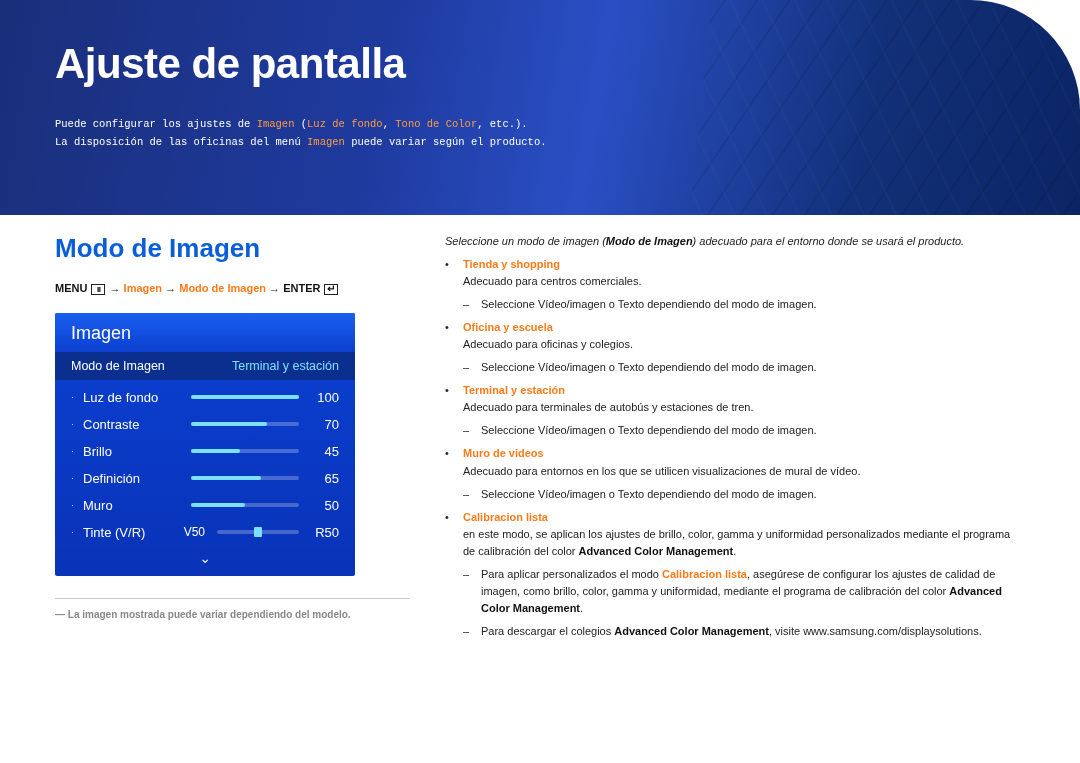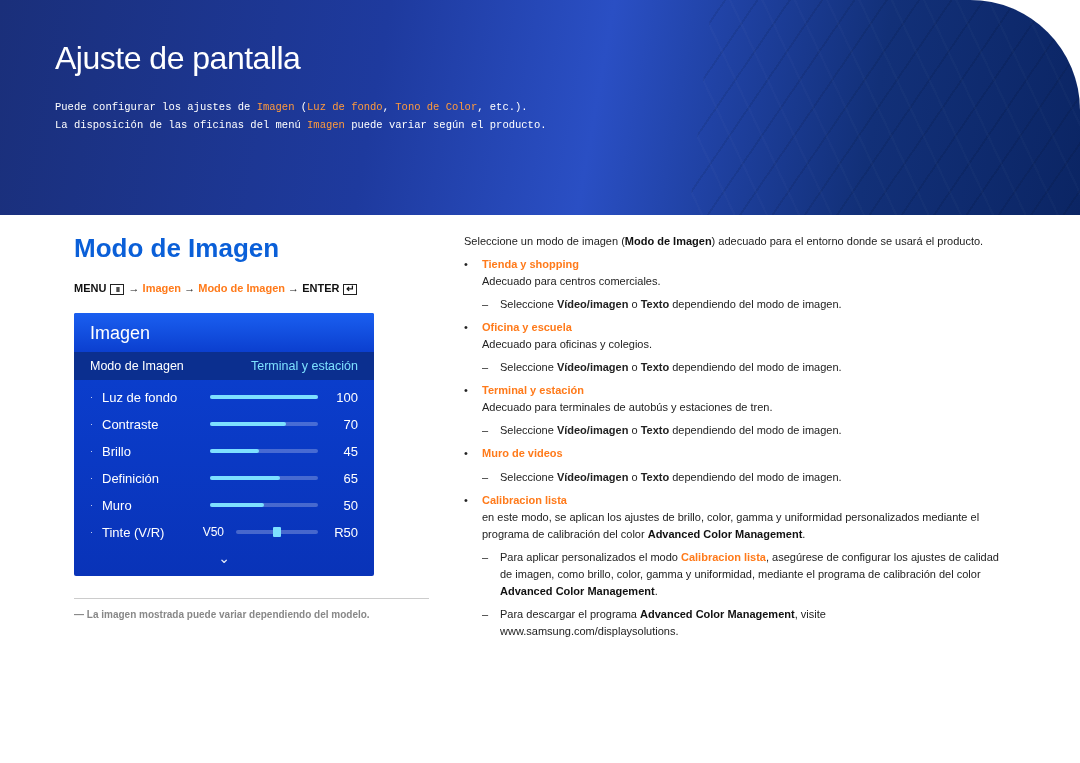--- a/index.html
+++ b/index.html
@@ -27,35 +27,35 @@
     position: absolute;
     right: -40px; top: -30px;
     width: 420px; height: 280px;
     background:
       repeating-linear-gradient(60deg, rgba(255,255,255,0.04) 0 2px, transparent 2px 28px),
       repeating-linear-gradient(-60deg, rgba(0,0,0,0.15) 0 2px, transparent 2px 28px);
     opacity: 0.5;
     transform: skewX(-6deg);
   }
   .hero h1 {
-    font-size: 32px;
-    font-weight: 400;
+    font-size: 42px;
+    font-weight: 700;
     letter-spacing: -0.5px;
-    margin-bottom: 22px;
+    margin-bottom: 28px;
   }
   .hero p {
     font-size: 10.5px;
     line-height: 1.7;
     font-weight: 300;
     font-family: Liberation Mono, monospace;
   }
   .hero .accent { color: #ff9a3c; font-weight: 500; }
   .cols {
     display: flex;
-    padding: 0 74px;
+    padding: 0 55px;
     gap: 40px;
   }
   .left { width: 350px; flex-shrink: 0; }
   .right { flex: 1; font-size: 11px; line-height: 1.55; color: #222; }
   h2.section {
     color: #0a5fd8;
     font-size: 26px;
     font-weight: 600;
     margin-bottom: 18px;
   }
@@ -142,28 +142,28 @@
   }
   .foot-div {
     border: none;
     border-top: 1px solid #ccc;
     margin: 22px 0 10px;
     width: 355px;
   }
   .footnote { font-size: 10px; color: #888; font-weight: bold; }
 
   
-  .right p { margin-bottom: 4px; }
+  .right p { margin-bottom: 4px; font-style: italic; }
   .right .bullet-row { display: flex; margin-top: 6px; }
   .right .bullet-row .b { width: 18px; flex-shrink:0; }
   .right .bullet-row.sub .b { width: 18px; }
   .right .bullet-row.sub { margin-left: 18px; }
   .right .mode-name { color: #ff7a1a; font-weight: 700; }
   .right .emph { font-weight: 700; color: #111; }
-  .right .vt { font-weight: 700; }
+  .right .vt { font-weight: 400; }
 </style>
 </head>
 <body>
 
 <div class="hero">
   <h1>Ajuste de pantalla</h1>
   <p>
     <span>Puede configurar los ajustes de </span><span class="accent">Imagen</span><span> (</span><span class="accent">Luz de fondo</span><span>, </span><span class="accent">Tono de Color</span><span>, etc.).</span>
   </p>
   <p>
@@ -275,21 +275,21 @@
         <div class="bullet-row">
           <span class="b">•</span>
           <div><span class="mode-name">Terminal y estación</span><br><span>Adecuado para terminales de autobús y estaciones de tren.</span></div>
         </div>
         <div class="bullet-row sub">
           <span class="b">‒</span>
           <div>Seleccione <span class="vt">Vídeo/imagen</span> o <span class="vt">Texto</span> dependiendo del modo de imagen.</div>
         </div>
         <div class="bullet-row">
           <span class="b">•</span>
-          <div><span class="mode-name">Muro de videos</span><br></div>
+          <div><span class="mode-name">Muro de videos</span><br><span>Adecuado para entornos en los que se utilicen visualizaciones de mural de vídeo.</span></div>
         </div>
         <div class="bullet-row sub">
           <span class="b">‒</span>
           <div>Seleccione <span class="vt">Vídeo/imagen</span> o <span class="vt">Texto</span> dependiendo del modo de imagen.</div>
         </div>
       </div>
 
     <div class="bullet-row">
       <span class="b">•</span>
       <div>
@@ -299,17 +299,17 @@
     </div>
     <div class="bullet-row sub">
       <span class="b">‒</span>
       <div>
         <span>Para aplicar personalizados el modo </span><span class="mode-name">Calibracion lista</span><span>, asegúrese de configurar los ajustes de calidad de imagen, como brillo, color, gamma y uniformidad, mediante el programa de calibración del color </span><span class="emph">Advanced Color Management</span><span>.</span>
       </div>
     </div>
     <div class="bullet-row sub">
       <span class="b">‒</span>
       <div>
-        <span>Para descargar el programa </span><span class="emph">Advanced Color Management</span><span>, visite www.samsung.com/displaysolutions.</span>
+        <span>Para descargar el colegios </span><span class="emph">Advanced Color Management</span><span>, visite www.samsung.com/displaysolutions.</span>
       </div>
     </div>
   </div>
 </div>
 
 </body></html>

